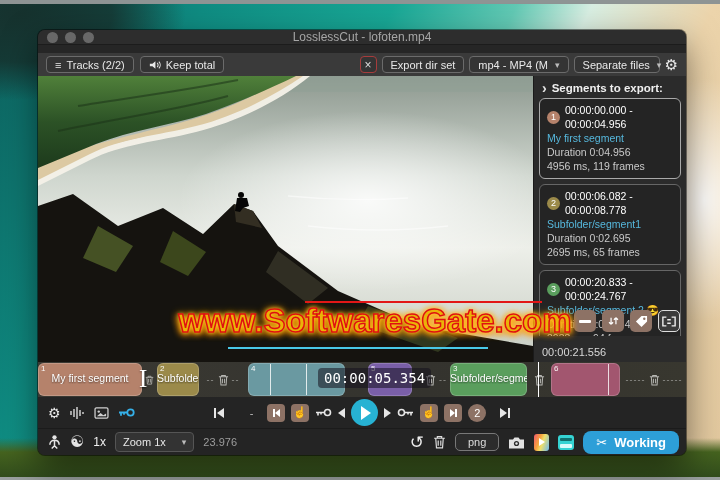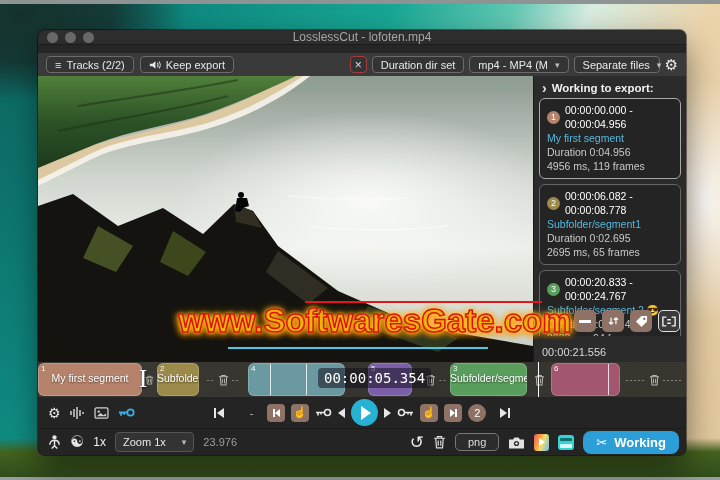--- a/index.html
+++ b/index.html
@@ -163,28 +163,28 @@
     <div class="toolbar">
       <div class="tbtn">
         <span>≡</span>
         <span>Tracks (2/2)</span>
       </div>
       <div class="tbtn">
         <svg width="12" height="10" viewBox="0 0 14 11">
           <path d="M1 4 v3 h3 l3.5 3 V1 L4 4 Z" fill="#e8e8e8"></path>
           <path d="M9.5 3 a3.4 3.4 0 0 1 0 5 M11.5 1.6 a5.6 5.6 0 0 1 0 7.8" stroke="#e8e8e8" stroke-width="1.2" fill="none"></path>
         </svg>
-        <span>Keep export</span>
+        <span>Keep total</span>
       </div>
       <div class="tright">
         <div class="xbtn">
           <span>×</span>
         </div>
         <div class="tbtn">
-          <span>Duration dir set</span>
+          <span>Export dir set</span>
         </div>
         <div class="tbtn">
           <span class="fmt">mp4 - MP4 (M</span>
           <span class="caret">▾</span>
         </div>
         <div class="tbtn" style="width:86px;justify-content:space-between">
           <span>Separate files</span>
           <span class="caret">▾</span>
         </div>
         <div class="gear">⚙</div>
@@ -232,21 +232,21 @@
       </div>
 
       <svg class="volume" viewBox="0 0 24 20">
         <path d="M2 7 v6 h5 l6 5 V2 L7 7 Z" fill="#e9e9e9" opacity=".85"></path>
         <path d="M16 5 a6 6 0 0 1 0 10 M19 3 a9 9 0 0 1 0 14" stroke="#e9e9e9" fill="none" stroke-width="1.8" opacity=".85"></path>
       </svg>
 
       <div class="sidebar">
         <div class="sb-head">
           <span class="sb-chev">›</span>
-          <span>Working to export:</span>
+          <span>Segments to export:</span>
         </div>
         <div class="cards">
 
             <div class="card" style="border-color: rgb(169, 169, 169);">
               <div class="row1">
                 <span class="numdot" style="background: rgb(181, 130, 107);">1</span>
                 <span>00:00:00.000 - 00:00:04.956</span>
               </div>
               <span class="segname">My first segment</span>
               <span>Duration 0:04.956</span><br>

